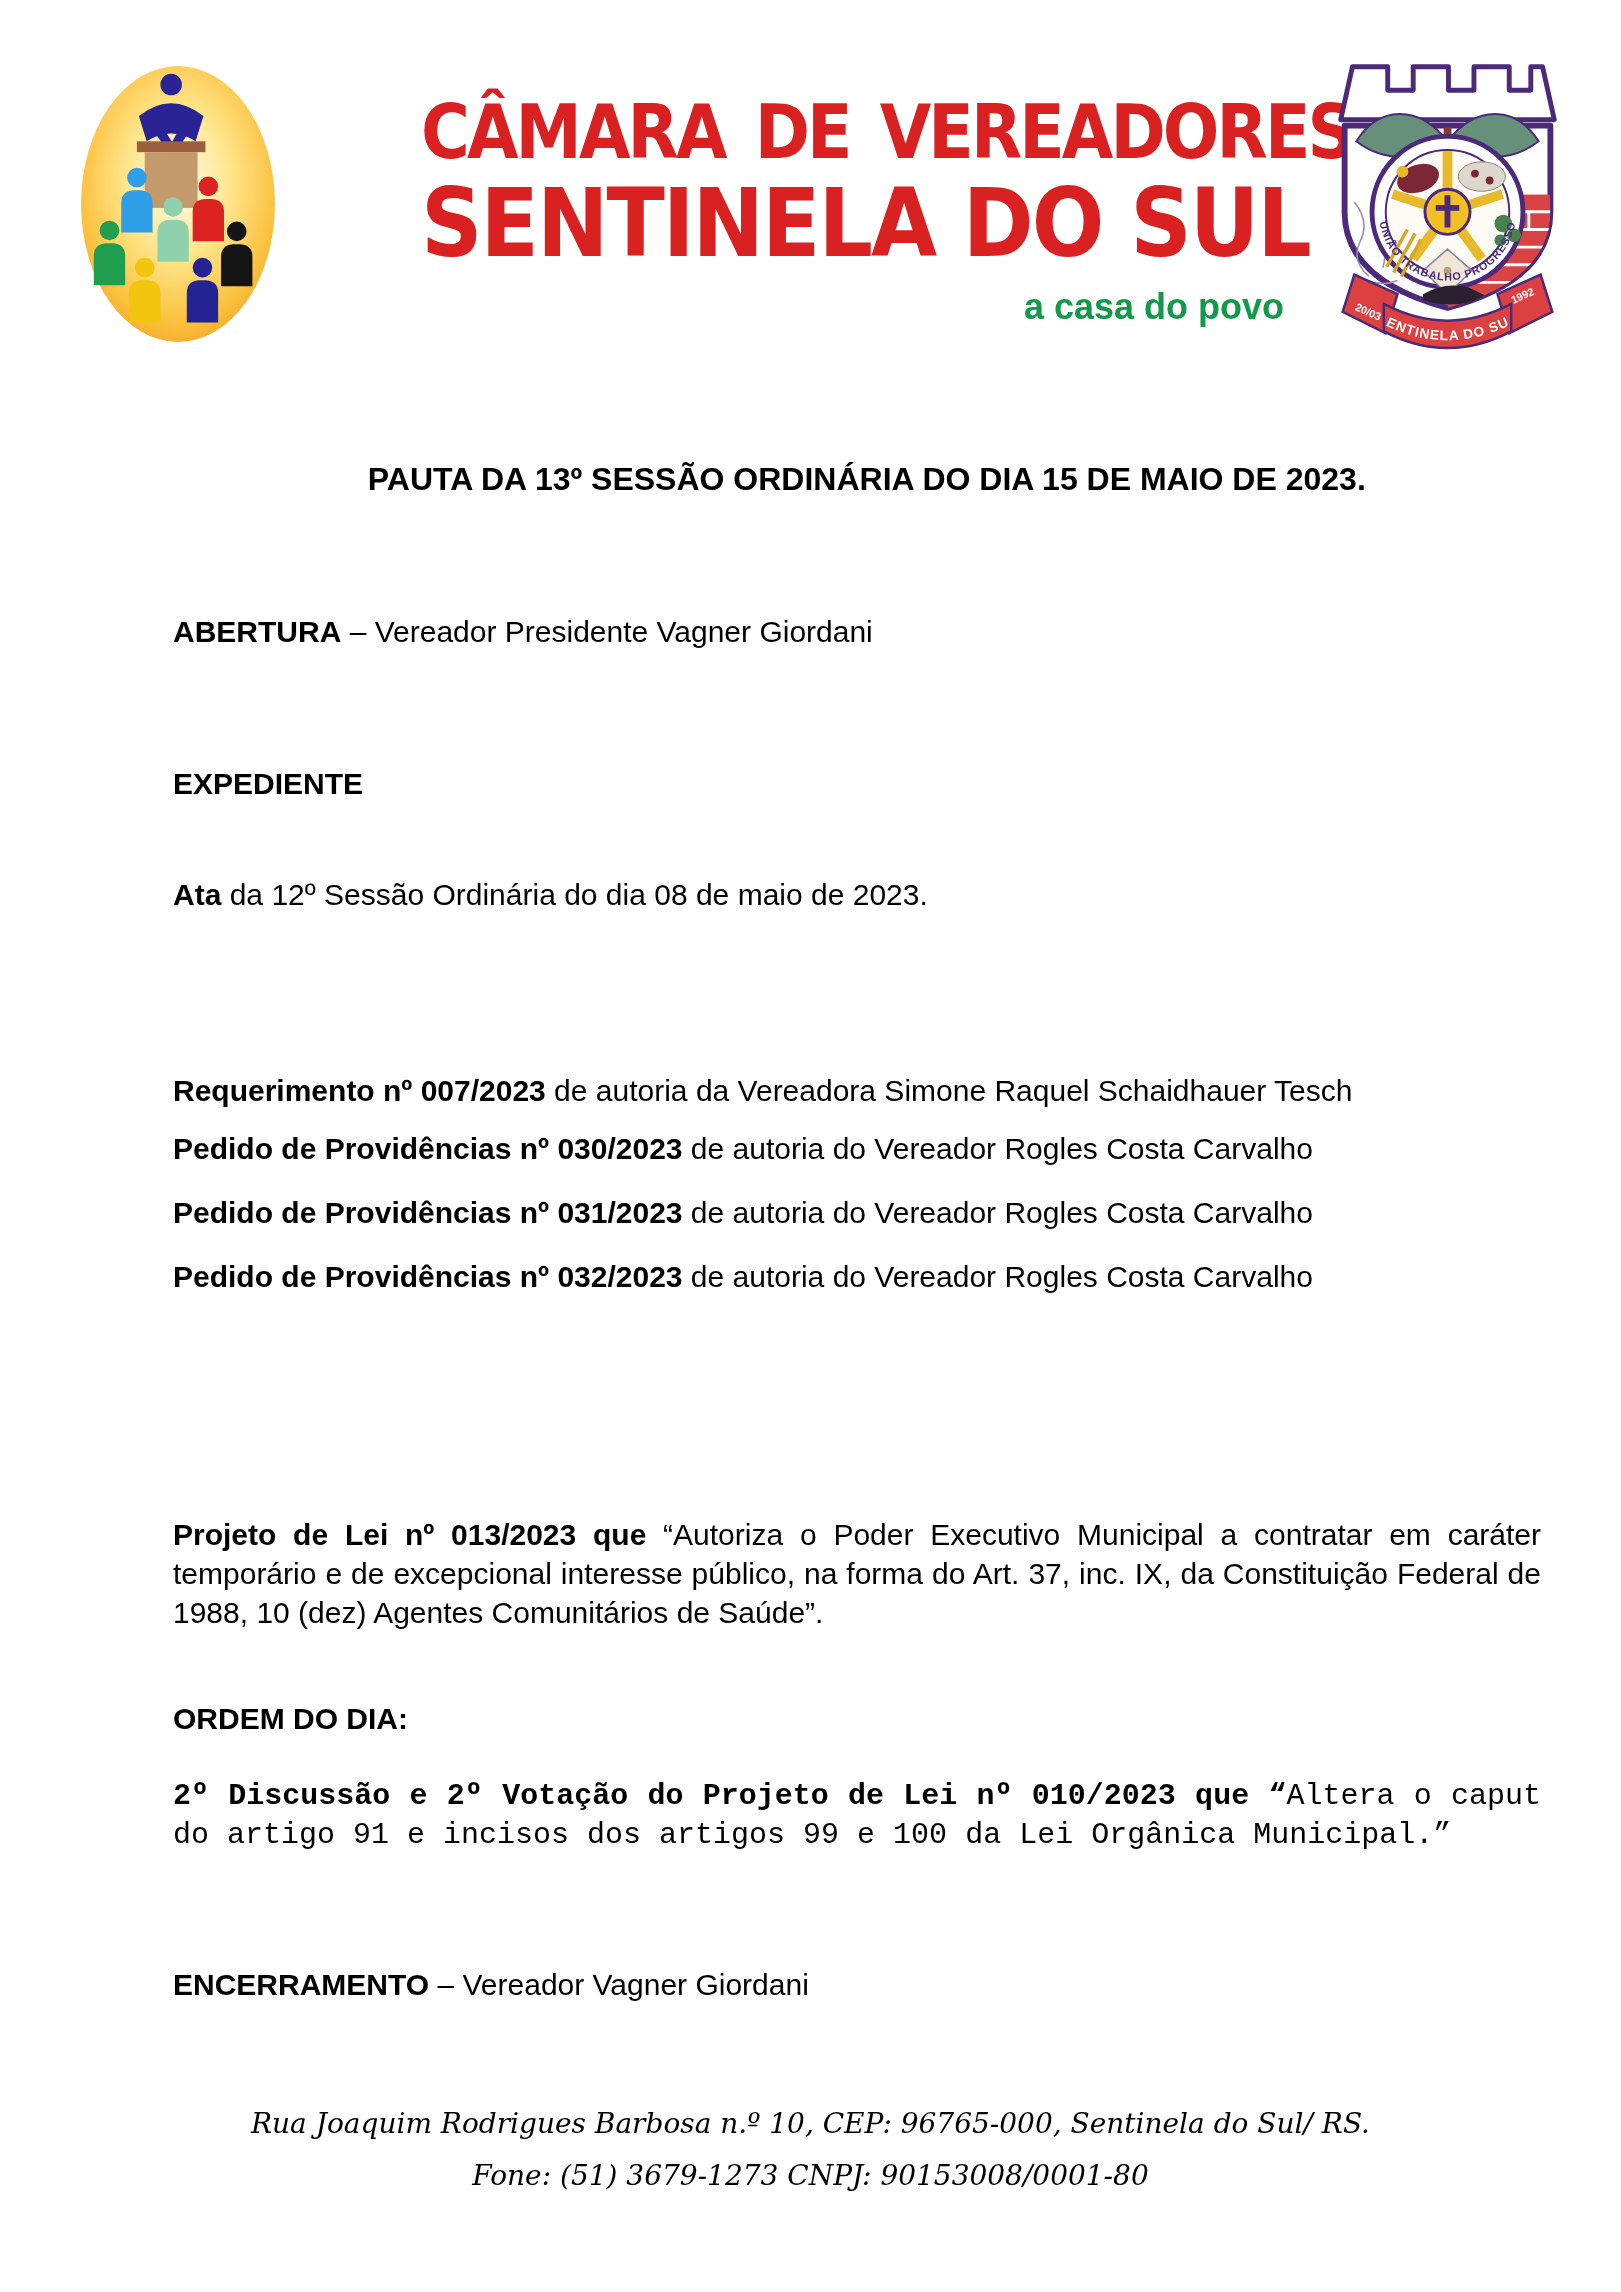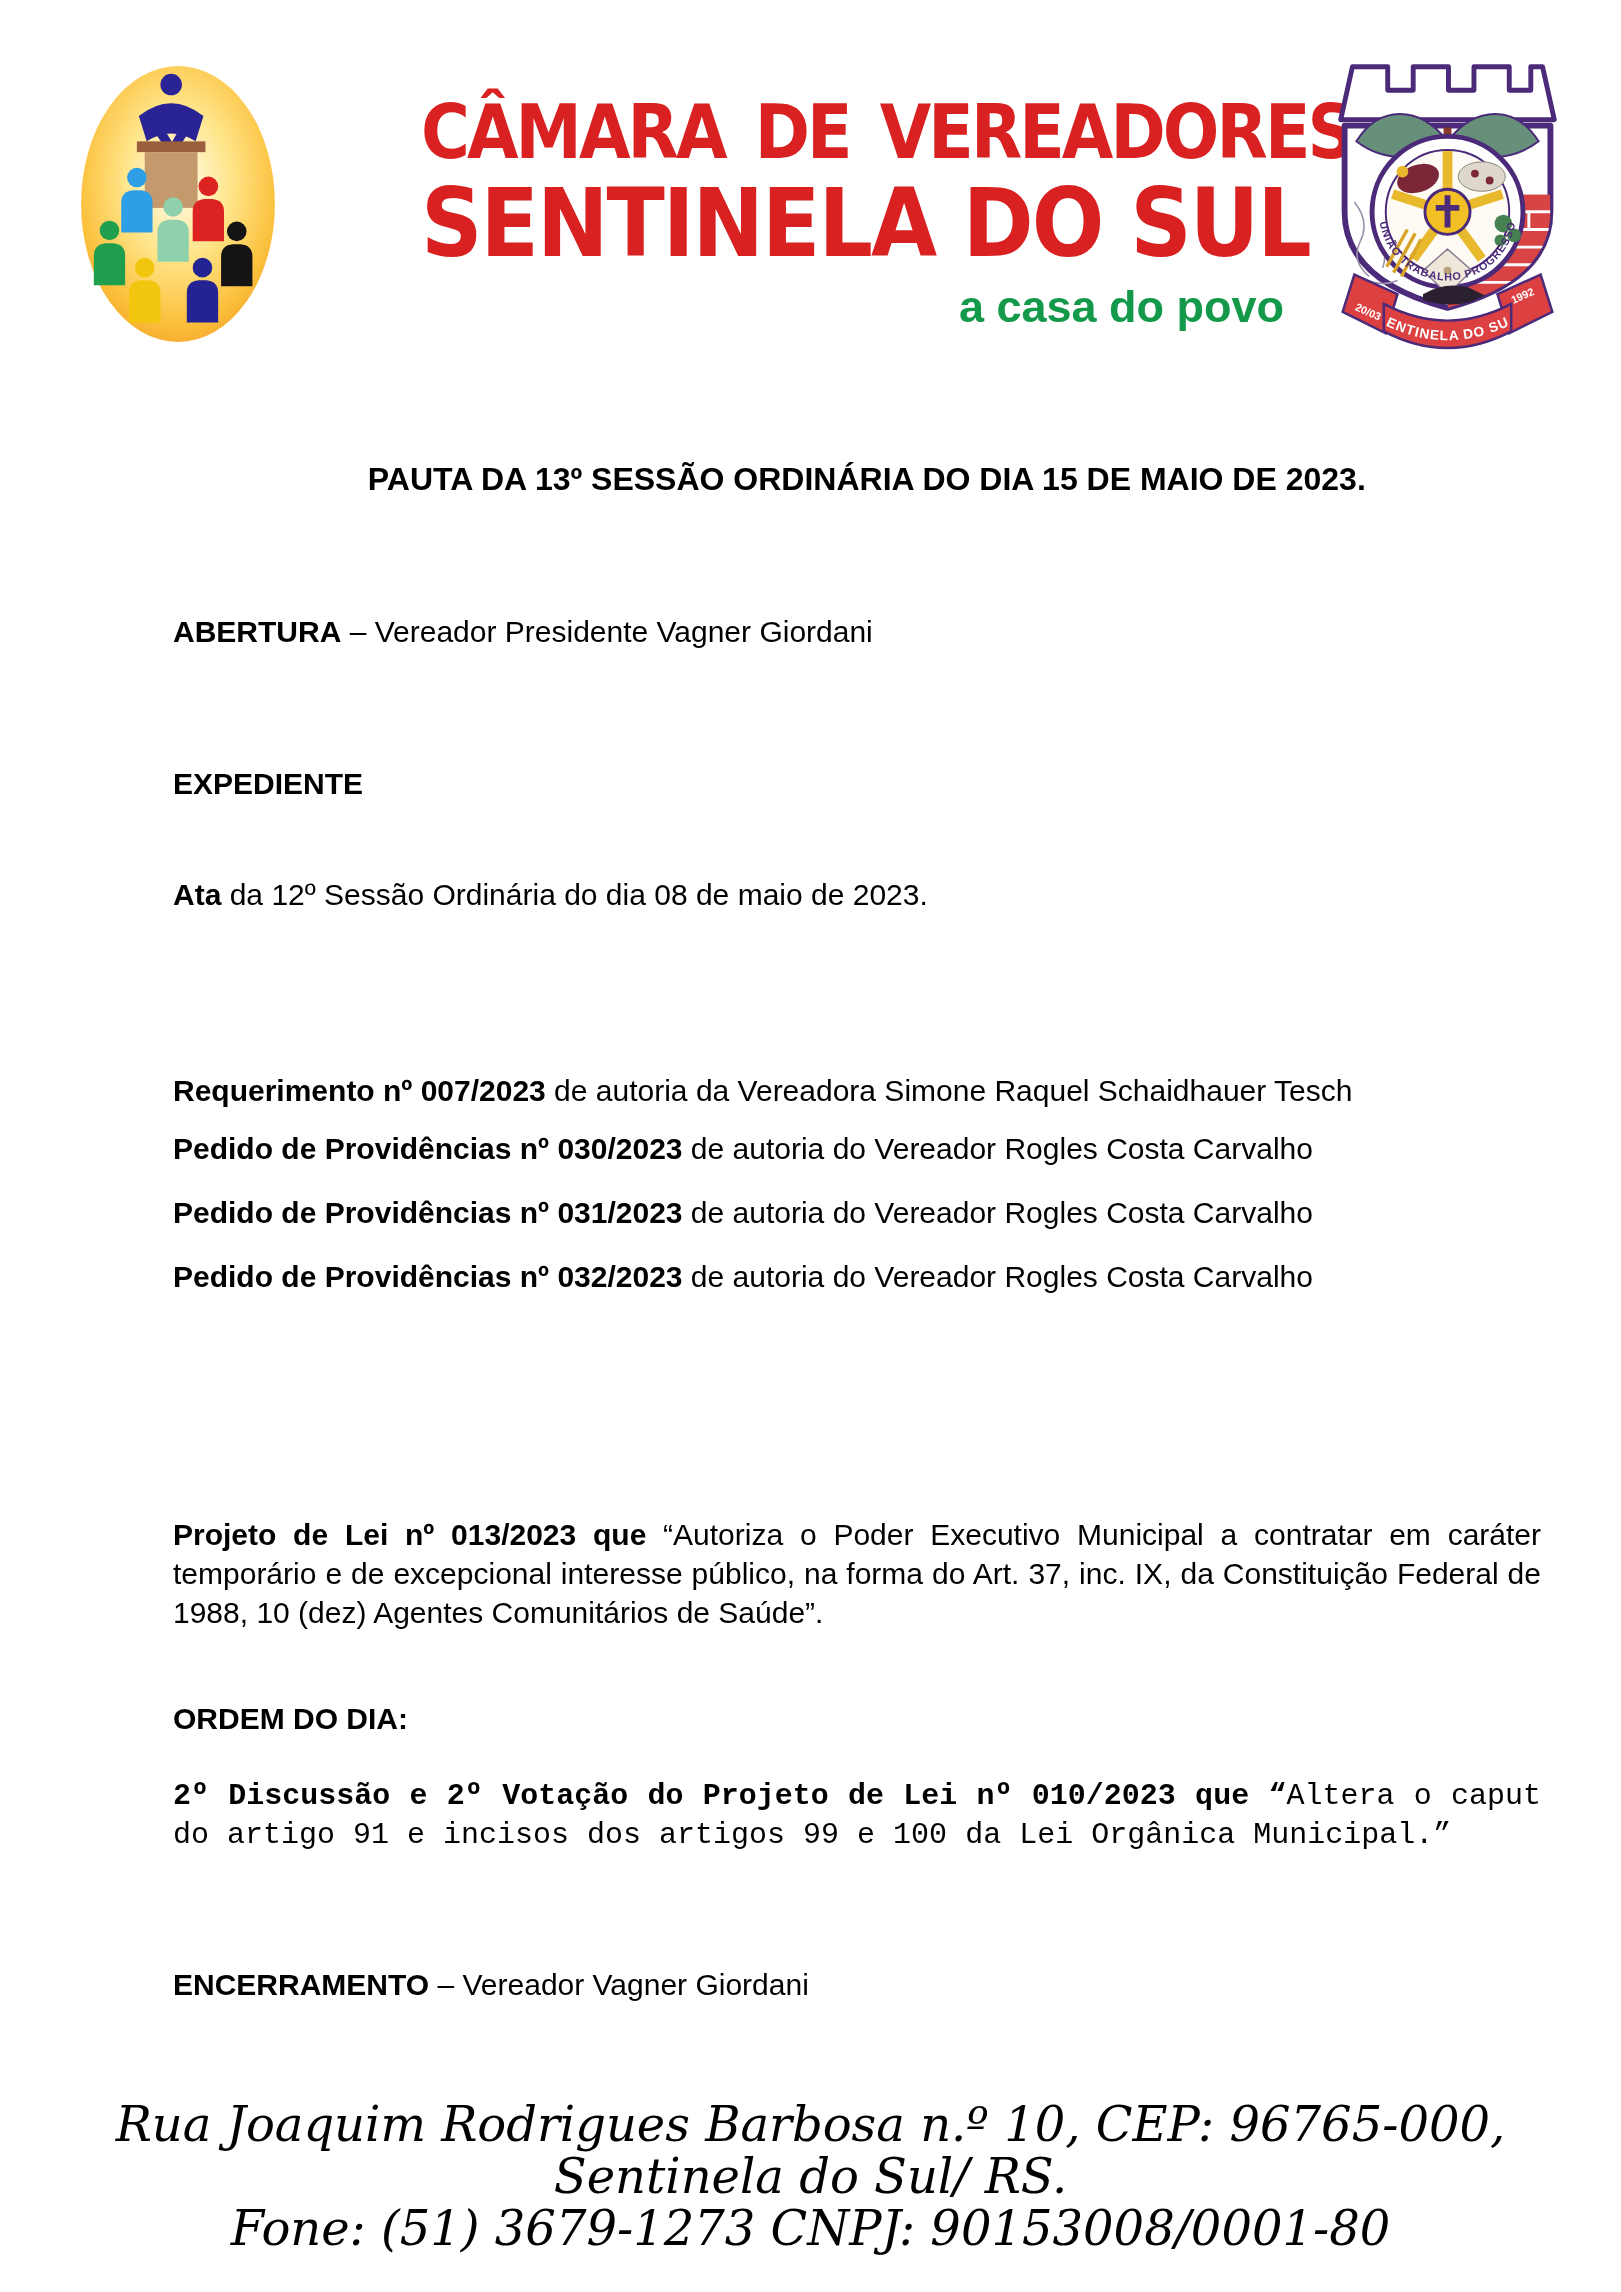--- a/index.html
+++ b/index.html
@@ -22,21 +22,21 @@
     font-size:74px;line-height:80px;letter-spacing:-2.9px;word-spacing:9.8px;
     font-family:"DejaVu Sans Condensed","Liberation Sans",sans-serif;white-space:nowrap;
   }
   .org-line2{
     font-weight:bold;color:var(--brand-red);
     font-size:95px;line-height:102px;letter-spacing:-2px;
     font-family:"DejaVu Sans Condensed","Liberation Sans",sans-serif;white-space:nowrap;
   }
   .tagline{
     font-weight:bold;color:var(--brand-green);
-    font-size:45px;line-height:57px;text-align:right;margin-top:3.9px;
+    font-size:36px;line-height:57px;text-align:right;margin-top:3.9px;
   }
   .crest{left:1325px;top:47px;width:245px;height:314px;}
   
   .tline{font-size:30px;line-height:39px;white-space:nowrap;left:173px;}
   .para{font-size:30px;line-height:39px;left:173px;width:1368px;text-align:justify;}
   .bold{font-weight:bold;}
   .title{
     left:173px;top:427px;width:1368px;padding-left:19.6px;box-sizing:border-box;
     text-align:center;font-weight:bold;font-size:32px;line-height:41px;
   }
@@ -49,21 +49,21 @@
   .item-4{top:1227px;}
   .item-5{top:1330px;}
   .item-6{top:1485px;}
   .ordem-heading{top:1669px;font-weight:bold;}
   .ordem-0{top:1747px;font-family:Liberation Mono, monospace;}
   .encerramento{top:1935px;}
   
   .footer{
     left:0;top:2098px;width:1621px;text-align:center;
     font-family:"DejaVu Serif",serif;font-style:italic;
-    font-size:48px;line-height:52px;
+    font-size:28px;line-height:52px;
   }
 </style>
 </head>
 <body>
 
 <div class="page">
 
   <svg class="abs logo" viewBox="0 0 200 284" xmlns="http://www.w3.org/2000/svg" aria-hidden="true">
     <defs>
       <radialGradient id="oval-g" cx="50%" cy="42%" r="72%">

